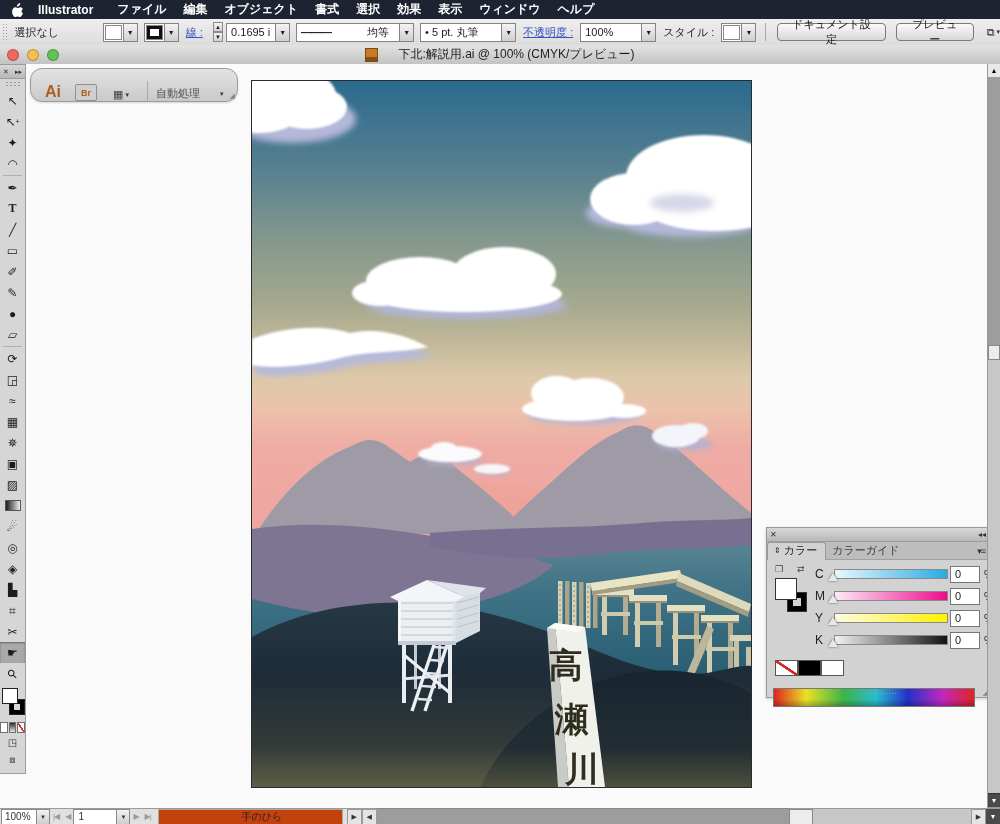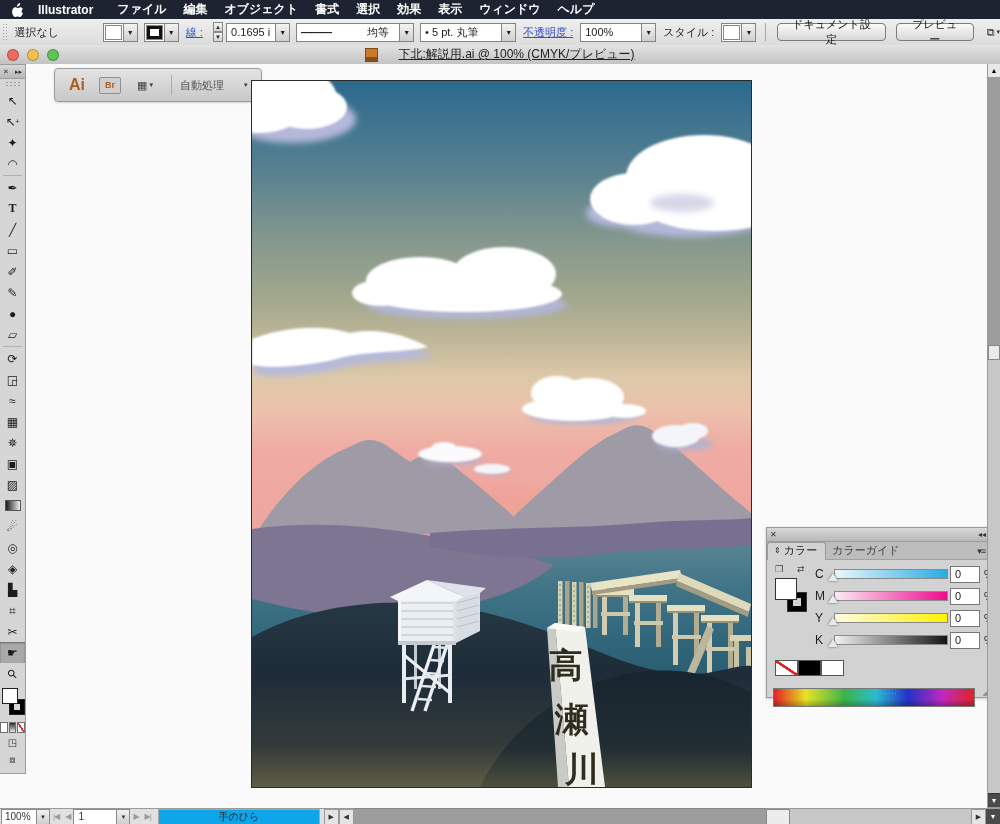--- a/index.html
+++ b/index.html
@@ -35,21 +35,21 @@
   .csep{width:1px;height:18px;background:#aaa;margin:0 6px;}
   .wsicon{font-size:11px;color:#333;margin:0 2px 0 8px;}
   
   .titlebar{position:absolute;left:0;top:45px;width:1000px;height:19px;
             background:linear-gradient(#e3e3e3,#c3c3c3);border-bottom:1px solid #8b8b8b;
             display:flex;align-items:center;font-size:12px;color:#222;}
   .tl{width:10px;height:10px;border-radius:50%;margin-left:8px;border:1px solid rgba(0,0,0,.25);}
   .tl.red{background:#ee6a5f;margin-left:7px;}
   .tl.yel{background:#f5bf4f;}
   .tl.grn{background:#61c354;}
-  .ttl{position:absolute;left:0;right:0;text-align:center;display:flex;justify-content:center;align-items:center;gap:20px;text-decoration:underline;}
+  .ttl{position:absolute;left:0;right:0;text-align:center;display:flex;justify-content:center;align-items:center;gap:20px;}
   .docicon{width:11px;height:12px;background:#c77b28;border:1px solid #7d4a12;display:inline-block;
            box-shadow:inset 0 -4px 0 #8a4e14;}
   
   .workspace{position:absolute;left:0;top:64px;width:1000px;height:744px;background:#fafafa;}
   
   .toolbar{position:absolute;left:0;top:0;width:26px;height:710px;background:#d6d6d6;
            border:1px solid #9c9c9c;border-left:none;box-sizing:border-box;}
   .pal-hd{height:13px;background:linear-gradient(#d8d8d8,#b8b8b8);display:flex;justify-content:space-between;
           align-items:center;padding:0 3px;font-size:7px;color:#333;border-bottom:1px solid #9d9d9d;}
   .grip{height:7px;margin:2px 5px;background-image:radial-gradient(#9b9b9b 35%,transparent 36%);background-size:4px 3px;}
@@ -62,22 +62,22 @@
   .fillsq{position:absolute;left:2px;top:1px;width:14px;height:14px;background:#fff;border:1px solid #222;z-index:2;}
   .stroksq{position:absolute;left:9px;top:12px;width:14px;height:14px;background:#000;border:1px solid #222;}
   .stroksq::after{content:"";position:absolute;inset:4px;background:#d6d6d6;}
   .modes{display:flex;justify-content:center;gap:1px;margin-top:2px;}
   .m{width:6px;height:9px;border:1px solid #6e6e6e;background:#fff;}
   .m.mg{background:linear-gradient(#2a2a2a,#e8e8e8);}
   .m.mn{background:linear-gradient(to top right,#fff 42%,#de2c2c 43%,#de2c2c 57%,#fff 58%);}
   .minitool{height:18px;display:flex;align-items:center;justify-content:center;font-size:10px;color:#333;}
   
   .appbar{position:absolute;left:30px;top:4px;width:206px;height:32px;background:linear-gradient(#e3e3e3,#c9c9c9);
-          border:1px solid #9c9c9c;border-radius:4px;display:flex;align-items:center;font-size:11px;color:#555;
-          box-shadow:0 1px 2px rgba(0,0,0,.15);margin-left:24px;}
+          border:1px solid #9c9c9c;border-radius:12px;display:flex;align-items:flex-end;font-size:11px;color:#555;
+          box-shadow:0 1px 2px rgba(0,0,0,.15);}
   .ailogo{color:#a95f22;font-weight:700;font-size:16px;margin:0 14px 0 14px;}
   .brbtn{width:20px;height:15px;border:1px solid #909090;border-radius:2px;background:#cfcfcf;color:#a95f22;
          font-weight:700;font-size:9px;display:flex;align-items:center;justify-content:center;margin-right:16px;}
   .layoutbtn{display:flex;align-items:center;gap:2px;font-size:11px;color:#444;margin-right:10px;}
   .absep{width:1px;height:20px;background:#aaa;margin:0 8px;}
   .autolabel{display:flex;align-items:center;gap:20px;}
   .ddt{font-size:7px;color:#333;}
   .abgrip{position:absolute;right:2px;bottom:1px;font-size:7px;color:#888;}
   
   .artboard{position:absolute;left:251px;top:16px;width:499px;height:706px;border:1px solid #2b2b2b;
@@ -130,22 +130,22 @@
   .vthumb{position:absolute;left:0;top:281px;width:100%;height:15px;background:#ececec;border:1px solid #888;box-sizing:border-box;}
   .vbtn.bottom{position:absolute;bottom:0;left:0;width:100%;background:#4a4a4a;color:#fff;border-top:1px solid #333;}
   
   .statusbar{position:absolute;left:0;top:808px;width:1000px;height:16px;background:#e0e0e0;
              border-top:1px solid #9a9a9a;display:flex;align-items:center;font-size:10px;color:#333;box-sizing:border-box;}
   .zoombox{display:flex;align-items:center;height:14px;border:1px solid #8a8a8a;background:#fff;padding:0 3px;margin-left:1px;min-width:28px;font-size:10px;}
   .sbdd{width:12px;height:14px;border:1px solid #8a8a8a;border-left:none;background:linear-gradient(#f2f2f2,#cfcfcf);
         display:flex;align-items:center;justify-content:center;font-size:6px;}
   .navarr{color:#9a9a9a;margin:0 3px;font-size:8px;letter-spacing:-1px;}
   .pagebox{display:flex;align-items:center;height:14px;border:1px solid #8a8a8a;background:#fff;padding:0 4px;width:34px;font-size:10px;}
-  .statusfield{width:160px;height:14px;margin:0 4px;background:#0ea5e9;border:1px solid #a8a8a8;
-               display:flex;align-items:center;justify-content:center;font-size:10px;color:#222;}
+  .statusfield{width:160px;height:14px;margin:0 4px;background:#c2410c;border:1px solid #a8a8a8;
+               display:flex;align-items:center;justify-content:center;font-size:10px;color:#222;padding-left:23px;}
   .sbbtn{width:13px;height:14px;display:flex;align-items:center;justify-content:center;font-size:7px;color:#333;
          background:#e4e4e4;border:1px solid #9a9a9a;}
   .hscroll{display:flex;align-items:center;height:16px;flex:1;}
   .htrack-dark{height:16px;background:#9d9d9d;width:412px;border-top:1px solid #888;}
   .hthumb{width:24px;height:16px;background:#ececec;border:1px solid #888;box-sizing:border-box;}
   .htrack-light{height:16px;background:#c7c7c7;flex:1;border-top:1px solid #999;}
   .corner{width:14px;height:16px;background:#4a4a4a;color:#fff;display:flex;align-items:center;justify-content:center;font-size:7px;}
 </style>
 </head>
 <body>

